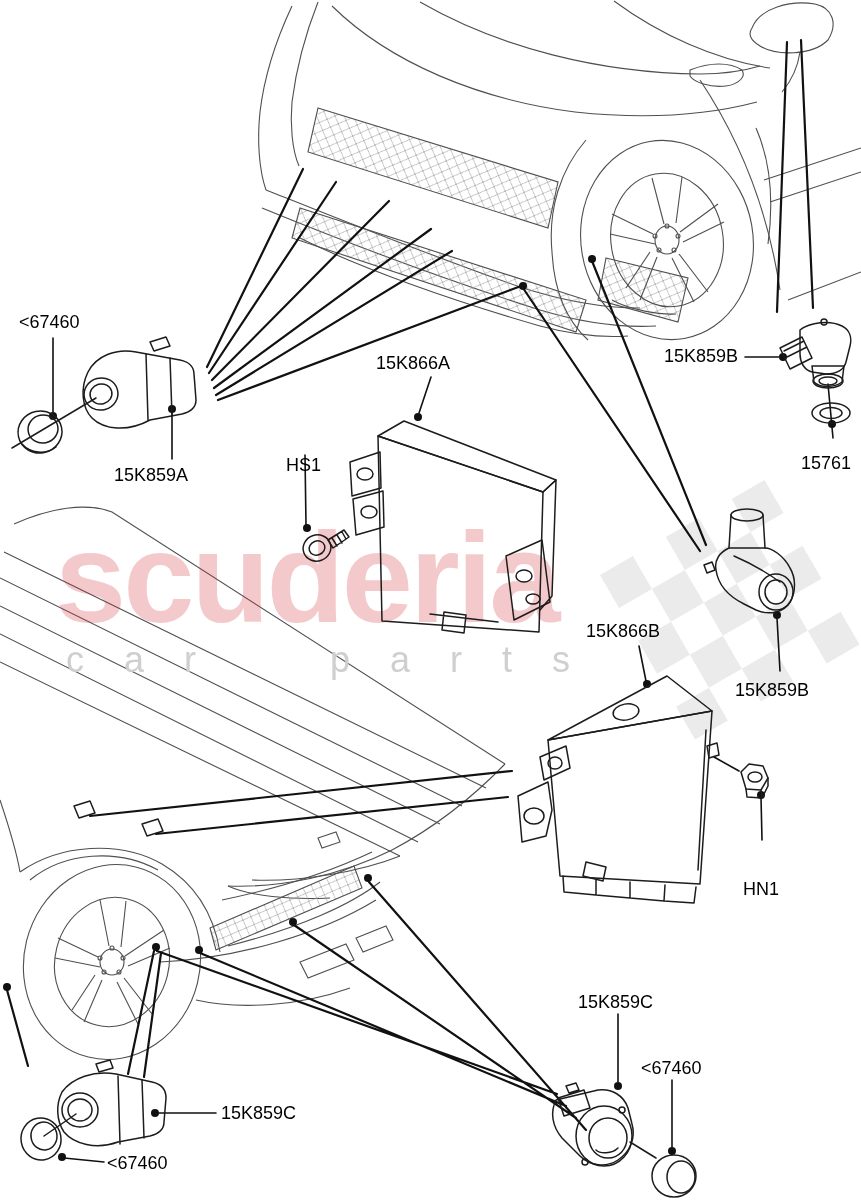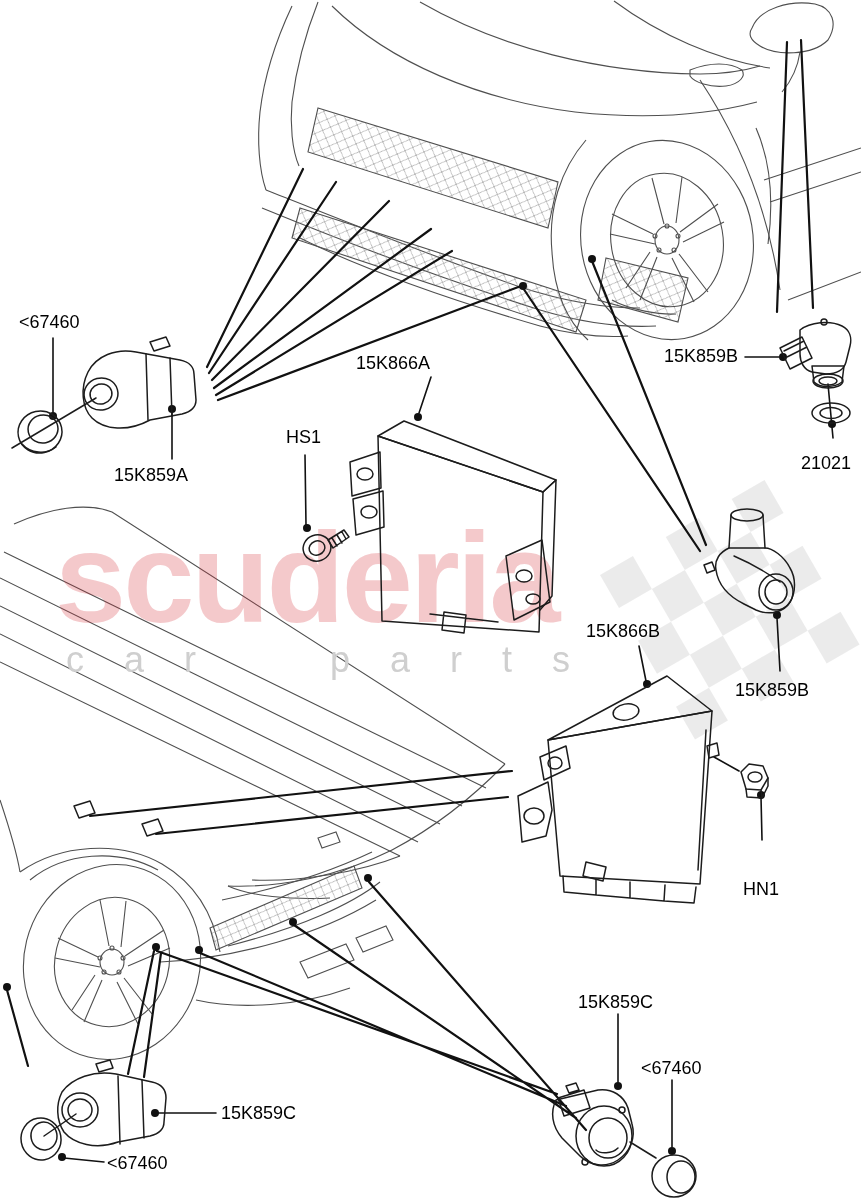--- a/index.html
+++ b/index.html
@@ -244,24 +244,24 @@
     <circle class="part" cx="585" cy="1162" r="3"></circle>
         <circle class="part" cx="622" cy="1110" r="3"></circle>
     <path class="part" d="M630,1142 L656,1158" stroke-width="1"></path>
     <ellipse class="part" cx="674" cy="1176" rx="22" ry="21"></ellipse>
     <ellipse class="part" cx="681" cy="1177" rx="14" ry="16"></ellipse>
   </g>
 </svg>
 
 <div class="lbl" style="left:19px;top:311px">&lt;67460</div>
 <div class="lbl" style="left:114px;top:464px">15K859A</div>
-<div class="lbl" style="left:286px;top:426px">HS1</div>
-<div class="lbl" style="left:356px;top:352px">15K866A</div>
+<div class="lbl" style="left:286px;top:454px">HS1</div>
+<div class="lbl" style="left:376px;top:352px">15K866A</div>
 <div class="lbl" style="left:664px;top:345px">15K859B</div>
-<div class="lbl" style="left:801px;top:452px">21021</div>
+<div class="lbl" style="left:801px;top:452px">15761</div>
 <div class="lbl" style="left:586px;top:620px">15K866B</div>
 <div class="lbl" style="left:735px;top:679px">15K859B</div>
 <div class="lbl" style="left:743px;top:878px">HN1</div>
 <div class="lbl" style="left:578px;top:991px">15K859C</div>
 <div class="lbl" style="left:641px;top:1057px">&lt;67460</div>
 <div class="lbl" style="left:221px;top:1102px">15K859C</div>
 <div class="lbl" style="left:107px;top:1152px">&lt;67460</div>
 
 </div>
 

